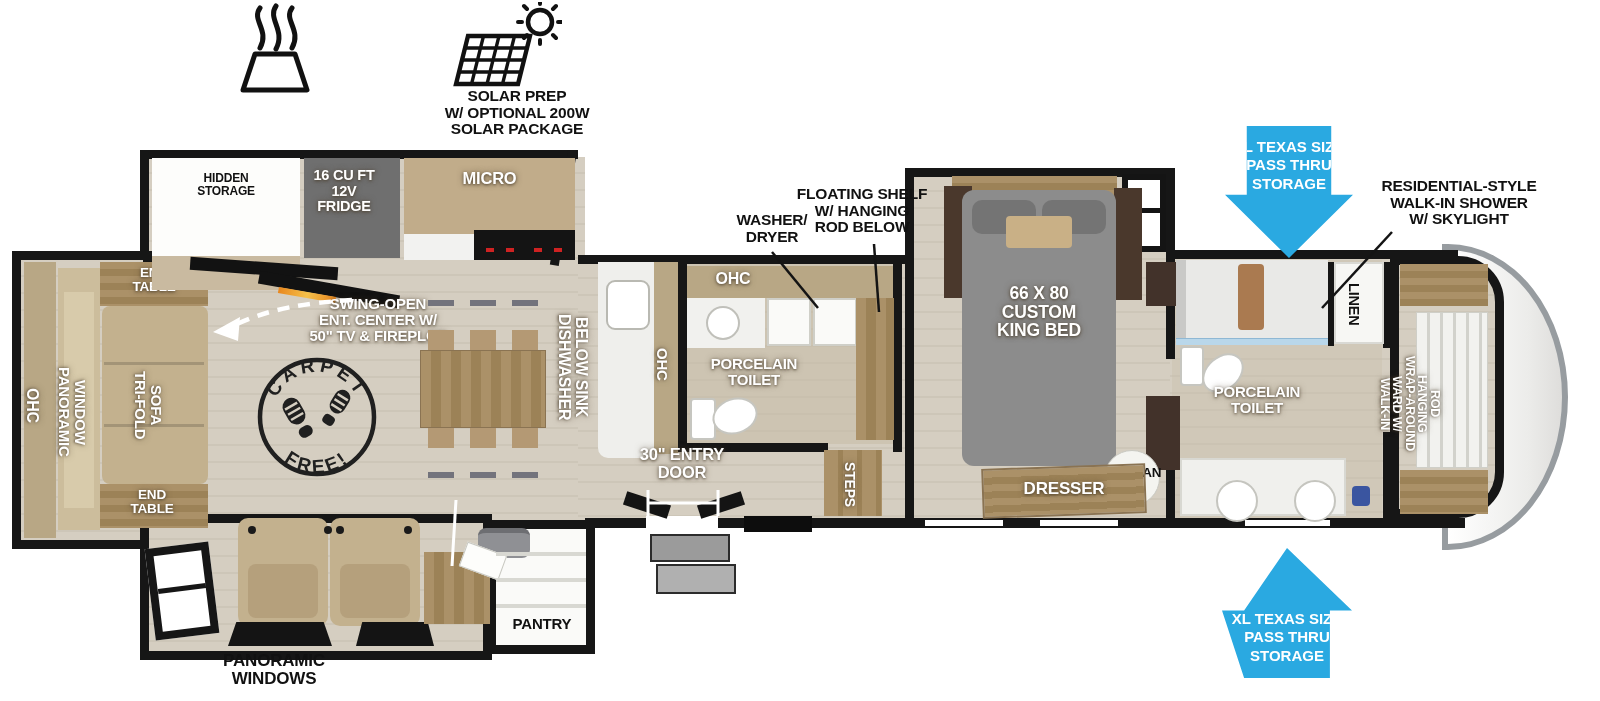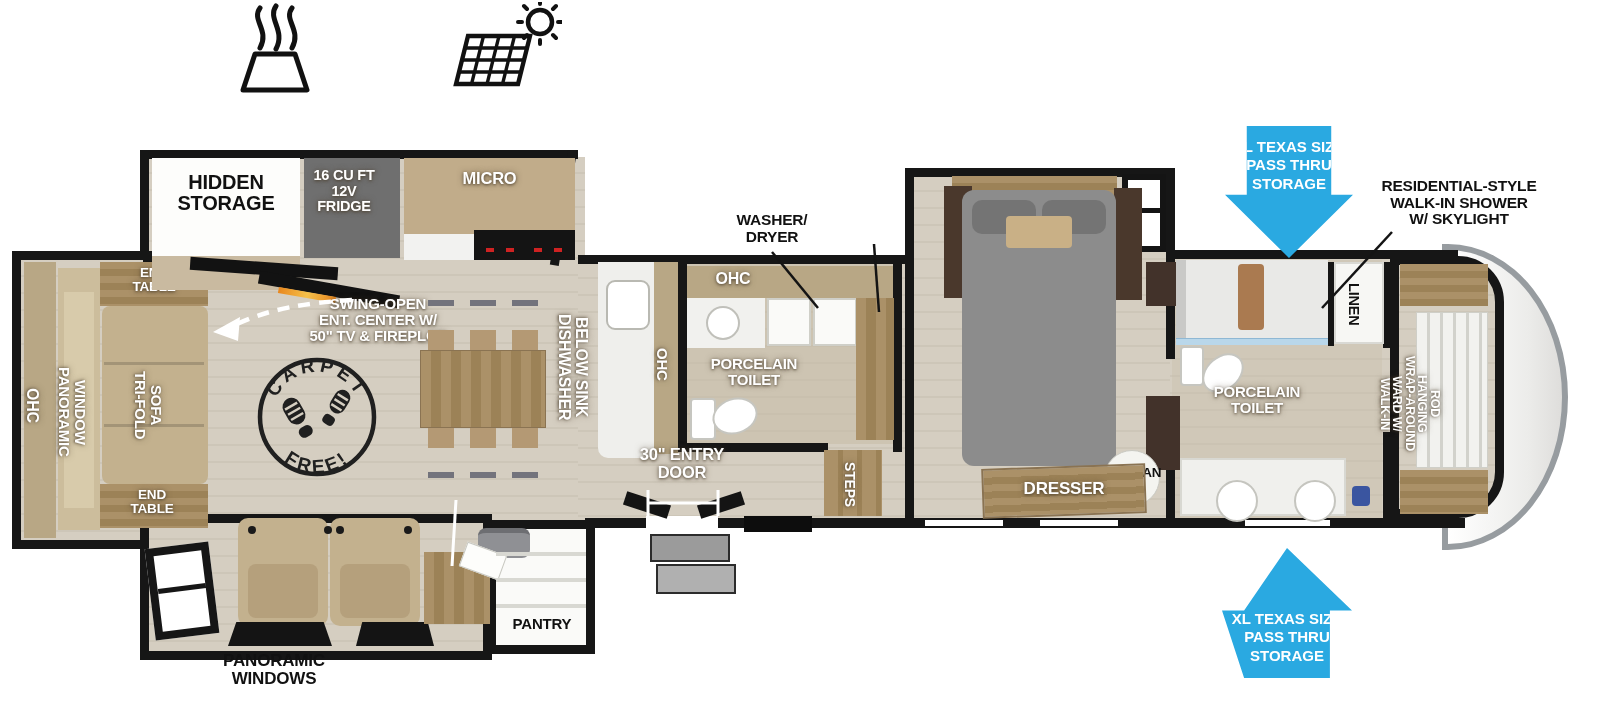--- a/index.html
+++ b/index.html
@@ -35,20 +35,23 @@
   <div class="abs" style="left:450px;top:2px;width:112px;height:86px;">
     <svg width="112" height="86" viewBox="0 0 112 86">
       <g transform="translate(18,34) skewX(-14)">
         <rect x="0" y="0" width="62" height="48" fill="none" stroke="#111" stroke-width="4.5"></rect>
         <path d="M15.5 0 V48 M31 0 V48 M46.5 0 V48 M0 12 H62 M0 24 H62 M0 36 H62" stroke="#111" stroke-width="3.5" fill="none"></path>
       </g>
       <circle cx="90" cy="20" r="12" fill="#fff" stroke="#111" stroke-width="4.5"></circle>
       <path d="M90 2 V-2 M90 38 V42 M72 20 H68 M108 20 H112 M77 7 L74 4 M103 7 L106 4 M77 33 L74 36 M103 33 L106 36" stroke="#111" stroke-width="4" stroke-linecap="round"></path>
     </svg>
   </div>
+  <div class="abs lb" style="left:438px;top:88px;width:158px;font-size:15.5px;">SOLAR PREP
+W/ OPTIONAL 200W
+SOLAR PACKAGE</div>
 
   <div class="abs floor" style="left:147px;top:157px;width:438px;height:364px;"></div>
   <div class="abs floor" style="left:578px;top:262px;width:597px;height:259px;"></div>
   <div class="abs floor" style="left:910px;top:175px;width:258px;height:92px;"></div>
   <div class="abs floor" style="left:1170px;top:258px;width:290px;height:263px;"></div>
   <div class="abs" style="left:687px;top:264px;width:206px;height:180px;background:rgba(198,187,166,.55);"></div>
   <div class="abs" style="left:1172px;top:260px;width:210px;height:258px;background:rgba(200,190,170,.35);"></div>
 
   <div class="abs" style="left:1442px;top:244px;width:126px;height:306px;border:6px solid #979ca0;border-radius:0 120px 120px 0 / 0 153px 153px 0;background:linear-gradient(90deg,#ffffff,#ececea 70%,#dedddb);"></div>
 
@@ -100,21 +103,21 @@
   <div class="abs lw vt" style="left:56px;top:322px;width:48px;height:180px;font-size:15px;">PANORAMIC
 WINDOW</div>
   <div class="abs lw vt" style="left:132px;top:330px;width:44px;height:150px;font-size:15px;">TRI-FOLD
 SOFA</div>
   <div class="abs lw" style="left:100px;top:266px;width:108px;font-size:13.5px;">END
 TABLE</div>
   <div class="abs lw" style="left:100px;top:488px;width:104px;font-size:13.5px;">END
 TABLE</div>
 
   <div class="abs" style="left:152px;top:158px;width:148px;height:98px;background:#fdfdfb;"></div>
-  <div class="abs lb" style="left:152px;top:172px;width:148px;font-size:20px;">HIDDEN
+  <div class="abs lb" style="left:152px;top:172px;width:148px;font-size:12px;">HIDDEN
 STORAGE</div>
   <div class="abs" style="left:152px;top:256px;width:148px;height:34px;background:#c9baa0;"></div>
   <div class="abs" style="left:304px;top:158px;width:96px;height:100px;background:#6f6f6f;"></div>
   <div class="abs lw" style="left:304px;top:168px;width:80px;font-size:14.5px;">16 CU FT
 12V
 FRIDGE</div>
   <div class="abs" style="left:404px;top:158px;width:171px;height:76px;background:#c1ac8a;"></div>
   <div class="abs lw" style="left:404px;top:170px;width:171px;font-size:16.5px;">MICRO</div>
   <div class="abs" style="left:404px;top:234px;width:70px;height:26px;background:#f2f2f0;"></div>
   <div class="abs" style="left:474px;top:230px;width:101px;height:30px;background:#141414;"></div>
@@ -185,37 +188,43 @@
   <div class="abs lw" style="left:690px;top:356px;width:128px;font-size:15px;">PORCELAIN
 TOILET</div>
   <div class="abs" style="left:690px;top:398px;width:26px;height:42px;background:#fff;border:2px solid #c6c6c0;border-radius:4px;"></div>
   <div class="abs" style="left:712px;top:398px;width:46px;height:36px;background:#fff;border:2px solid #c6c6c0;border-radius:50%;transform:rotate(-18deg);"></div>
 
   <div class="abs" style="left:824px;top:450px;width:58px;height:66px;background:repeating-linear-gradient(90deg,#ab9168 0 14px,#9c8257 14px 19px);"></div>
   <div class="abs lw vt" style="left:842px;top:452px;width:26px;height:64px;font-size:14px;">STEPS</div>
 
   <div class="abs lb" style="left:724px;top:212px;width:96px;font-size:15.5px;">WASHER/
 DRYER</div>
+  <div class="abs lb" style="left:788px;top:186px;width:148px;font-size:15.5px;">FLOATING SHELF
+W/ HANGING
+ROD BELOW</div>
 
   <div class="abs" style="left:624px;top:498px;width:46px;height:14px;background:#141414;transform:rotate(18deg);"></div>
   <div class="abs" style="left:698px;top:498px;width:46px;height:14px;background:#141414;transform:rotate(-18deg);"></div>
   <div class="abs lw" style="left:612px;top:446px;width:140px;font-size:16.5px;">30" ENTRY
 DOOR</div>
   <div class="abs" style="left:650px;top:534px;width:80px;height:28px;background:#9b9b9b;border:2px solid #2c2c2c;"></div>
   <div class="abs" style="left:656px;top:564px;width:80px;height:30px;background:#b0b0b0;border:2px solid #2c2c2c;"></div>
 
   <div class="abs woodh" style="left:952px;top:176px;width:165px;height:24px;"></div>
   <div class="abs" style="left:1122px;top:174px;width:44px;height:78px;background:#fff;border:6px solid #141414;"></div>
   <div class="abs" style="left:1128px;top:208px;width:32px;height:5px;background:#141414;"></div>
   <div class="abs" style="left:944px;top:186px;width:28px;height:112px;background:#4a382c;"></div>
   <div class="abs" style="left:1114px;top:188px;width:28px;height:112px;background:#4a382c;"></div>
   <div class="abs" style="left:962px;top:190px;width:154px;height:276px;background:#8c8c8c;border-radius:12px;"></div>
   <div class="abs" style="left:972px;top:200px;width:64px;height:34px;background:#747474;border-radius:10px;"></div>
   <div class="abs" style="left:1042px;top:200px;width:64px;height:34px;background:#747474;border-radius:10px;"></div>
   <div class="abs" style="left:1006px;top:216px;width:66px;height:32px;background:#c9b086;border-radius:4px;"></div>
+  <div class="abs lw" style="left:975px;top:284px;width:128px;font-size:17.5px;">66 X 80
+CUSTOM
+KING BED</div>
   <div class="abs" style="left:1146px;top:262px;width:34px;height:44px;background:#42322a;"></div>
   <div class="abs" style="left:1146px;top:396px;width:34px;height:74px;background:#42322a;"></div>
   <div class="abs" style="left:1104px;top:450px;width:56px;height:56px;background:#f4f4f0;border:1px solid #c9c9c2;border-radius:50%;"></div>
   <div class="abs lb" style="left:1080px;top:466px;width:96px;font-size:13.5px;">OTTOMAN</div>
   <div class="abs woodh" style="left:982px;top:466px;width:164px;height:50px;border:2px solid #8a7352;transform:rotate(-2deg);"></div>
   <div class="abs lw" style="left:982px;top:480px;width:164px;font-size:17px;">DRESSER</div>
 
   <div class="abs" style="left:1176px;top:260px;width:152px;height:84px;background:#e9e9e7;"></div>
   <div class="abs" style="left:1176px;top:260px;width:10px;height:84px;background:#c9c9c7;"></div>
   <div class="abs" style="left:1176px;top:338px;width:152px;height:7px;background:#b9d7ea;border-top:1px solid #8fb8d4;"></div>

